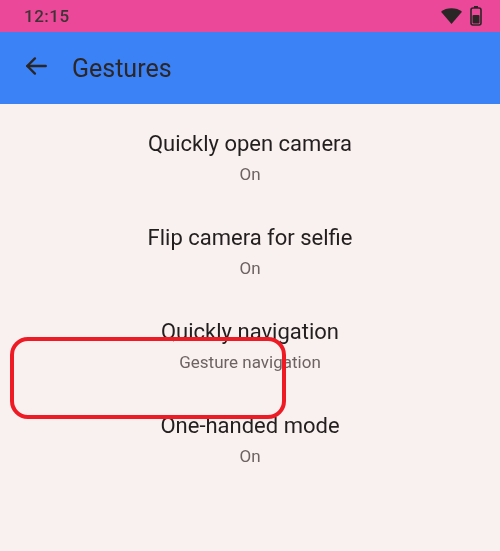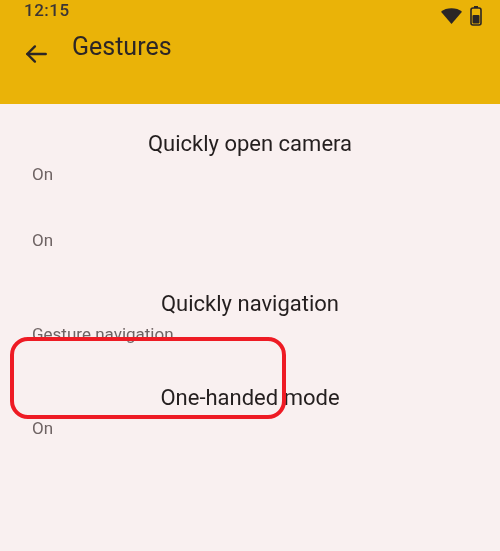--- a/index.html
+++ b/index.html
@@ -7,41 +7,42 @@
     body {
       background: #f9f0f0;
       font-family: Roboto, -apple-system, "Segoe UI", Arial, sans-serif;
       color: #1f1b1b;
       overflow: hidden;
       position: relative;
     }
     .status-bar {
       height: 32px;
       display: flex;
+      align-items: center;
       justify-content: space-between;
       padding: 0 18px 0 24px;
-      background: #eab308;
+      background: #ec4899;
     }
     .status-time {
       font-size: 17px;
       font-weight: 500;
       color: #3b3535;
       letter-spacing: 0.5px;
     }
     .status-icons {
       display: flex;
       align-items: center;
       gap: 8px;
     }
     .status-icons svg { display: block; }
     .app-bar {
       height: 72px;
-      background: #eab308;
+      background: #3b82f6;
       display: flex;
-      align-items: flex-start;
+      align-items: center;
       padding: 0 12px;
     }
     .back-btn {
       width: 48px;
       height: 48px;
       display: flex;
       align-items: center;
       justify-content: center;
       border-radius: 50%;
       cursor: pointer;
@@ -63,20 +64,21 @@
       font-size: 22px;
       font-weight: 400;
       color: #241f1f;
       line-height: 28px;
       text-align: center;
     }
     .row-sub {
       font-size: 17px;
       color: #6e6363;
       margin-top: 6px;
+      text-align: center;
     }
     .highlight {
       position: absolute;
       left: 10px;
       top: 337px;
       width: 276px;
       height: 82px;
       border: 4px solid #ee1b24;
       border-radius: 18px;
       pointer-events: none;
@@ -114,20 +116,21 @@
   </div>
   <div class="app-title">Gestures</div>
 </div>
 
 <div class="list">
   <div class="row">
     <div class="row-title">Quickly open camera</div>
     <div class="row-sub">On</div>
   </div>
   <div class="row">
+    <div class="row-title">Flip camera for selfie</div>
     <div class="row-sub">On</div>
   </div>
   <div class="row">
     <div class="row-title">Quickly navigation</div>
     <div class="row-sub">Gesture navigation</div>
   </div>
   <div class="row">
     <div class="row-title">One-handed mode</div>
     <div class="row-sub">On</div>
   </div>

